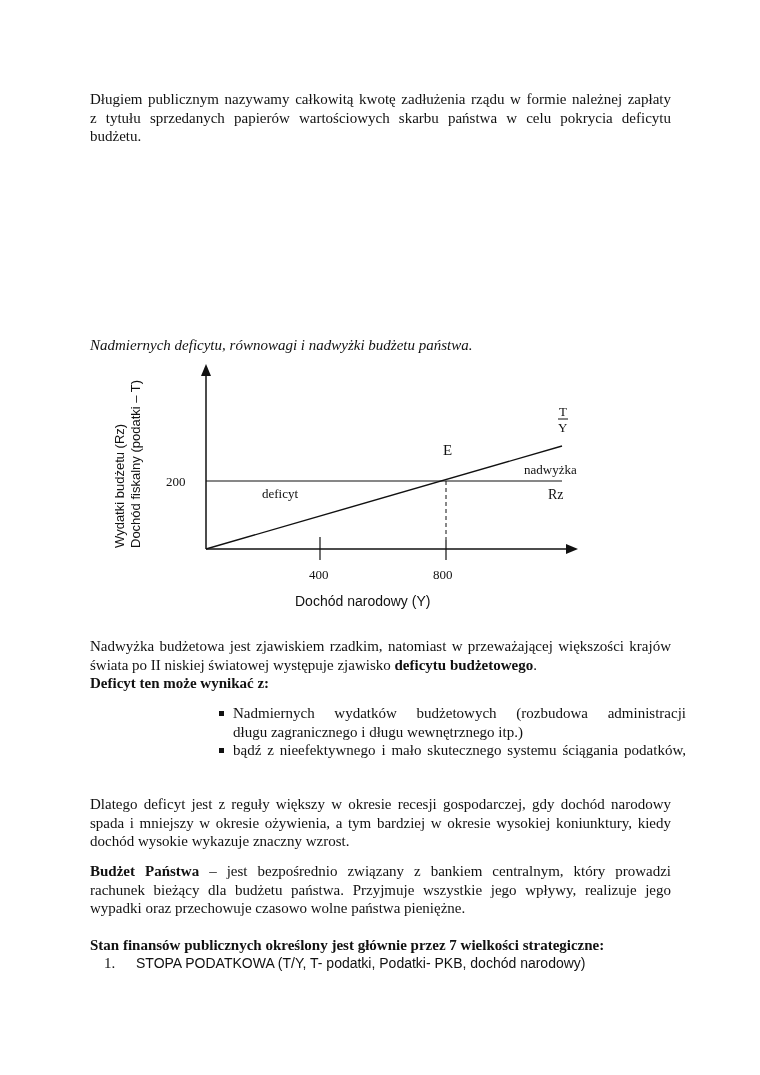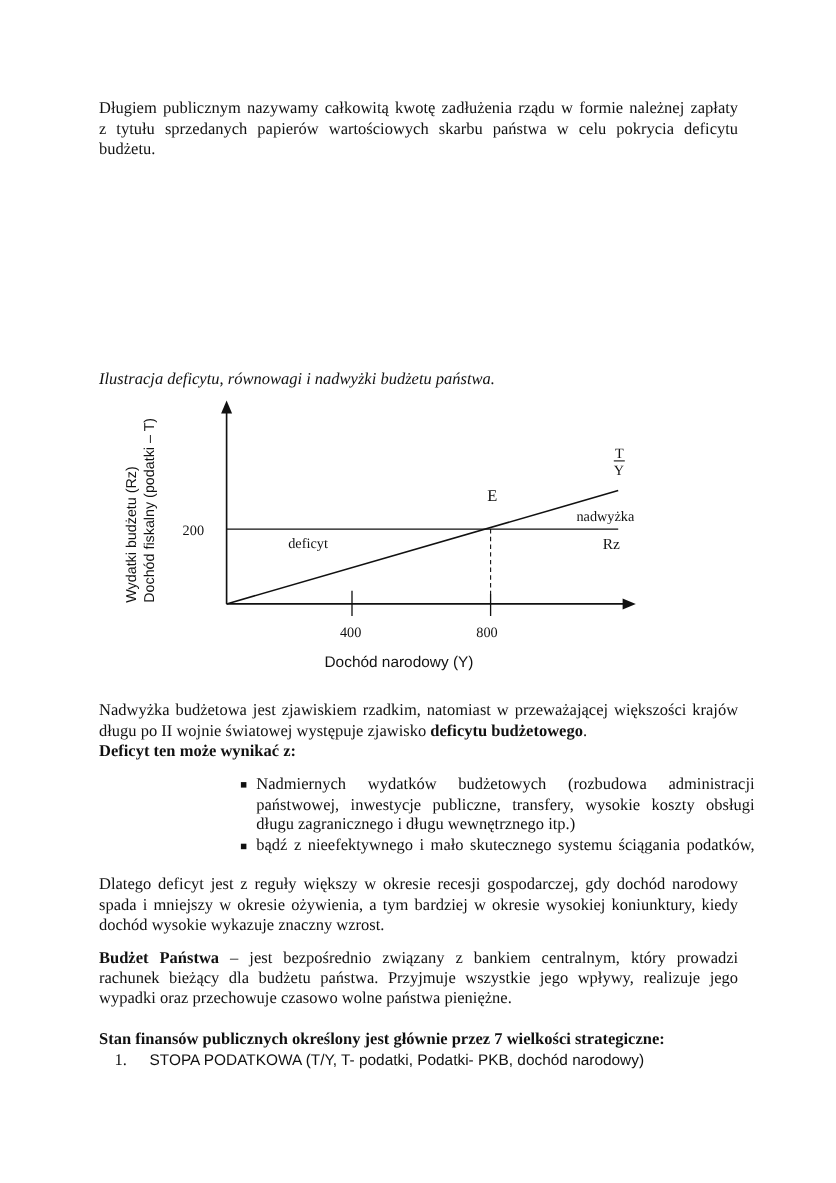--- a/index.html
+++ b/index.html
@@ -21,21 +21,21 @@
 </style>
 </head>
 <body>
 
 <div class="para" style="top:90px;">
   <span class="line">Długiem publicznym nazywamy całkowitą kwotę zadłużenia rządu w formie należnej zapłaty</span>
   <span class="line">z tytułu sprzedanych papierów wartościowych skarbu państwa w celu pokrycia deficytu</span>
   <span class="line end">budżetu.</span>
 </div>
 
-<div class="caption">Ilustracja deficytu, równowagi i nadwyżki budżetu państwa.</div>
+<div class="caption">Nadmiernych deficytu, równowagi i nadwyżki budżetu państwa.</div>
 
 <svg class="abs" style="left:0;top:0;" width="760" height="620">
 
   <text class="sans" x="0" y="0" font-size="13" transform="translate(124,548) rotate(-90)">Wydatki budżetu (Rz)</text>
   <text class="sans" x="0" y="0" font-size="13" transform="translate(140,548) rotate(-90)">Dochód fiskalny (podatki – T)</text>
 
   <line x1="206" y1="549" x2="206" y2="374" stroke="#111" stroke-width="1.5"></line>
   <polygon points="201,376 211,376 206,364" fill="#111"></polygon>
 
   <line x1="206" y1="549" x2="568" y2="549" stroke="#111" stroke-width="1.5"></line>
@@ -60,29 +60,28 @@
   <text x="524" y="474" font-size="13">nadwyżka</text>
   <text x="548" y="499" font-size="14">Rz</text>
 
   <text x="559" y="416" font-size="13">T</text>
   <line x1="558" y1="419" x2="568" y2="419" stroke="#111" stroke-width="1"></line>
   <text x="558" y="432" font-size="13">Y</text>
 </svg>
 
 <div class="para" style="top:637px;">
   <span class="line">Nadwyżka budżetowa jest zjawiskiem rzadkim, natomiast w przeważającej większości krajów</span>
-  <span class="line end"><span>długu po II wojnie światowej występuje zjawisko </span><b>deficytu budżetowego</b><span>.</span></span>
+  <span class="line end"><span>świata po II niskiej światowej występuje zjawisko </span><b>deficytu budżetowego</b><span>.</span></span>
   <span class="line end"><b>Deficyt ten może wynikać z:</b></span>
 </div>
 
 <ul class="bullets">
   <li>
     <span class="bullet"></span>
     <span class="line">Nadmiernych wydatków budżetowych (rozbudowa administracji</span>
-    <span class="line">państwowej, inwestycje publiczne, transfery, wysokie koszty obsługi</span>
     <span class="line end">długu zagranicznego i długu wewnętrznego itp.)</span>
   </li>
   <li>
     <span class="bullet"></span>
     <span class="line">bądź z nieefektywnego i mało skutecznego systemu ściągania podatków,</span>
   </li>
 </ul>
 
 <div class="para" style="top:795px;">
   <span class="line">Dlatego deficyt jest z reguły większy w okresie recesji gospodarczej, gdy dochód narodowy</span>

